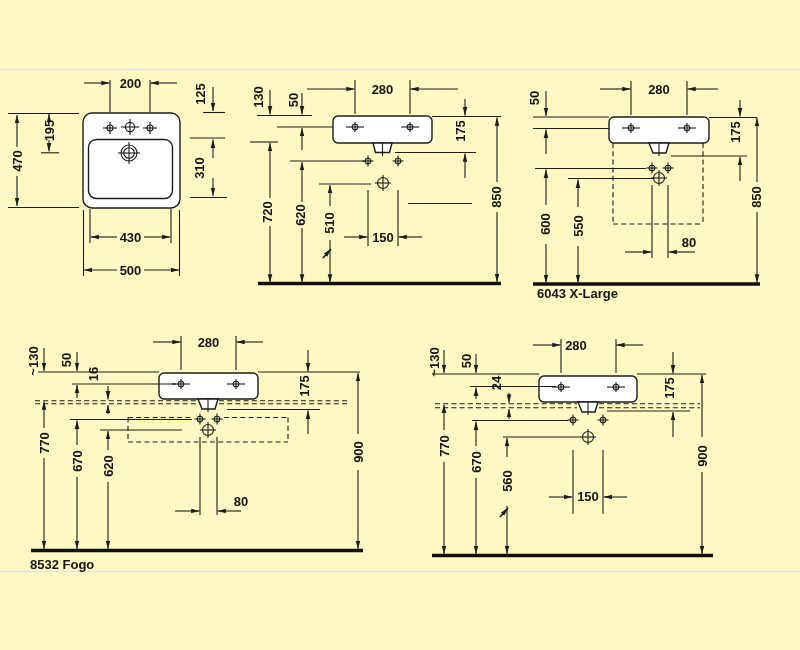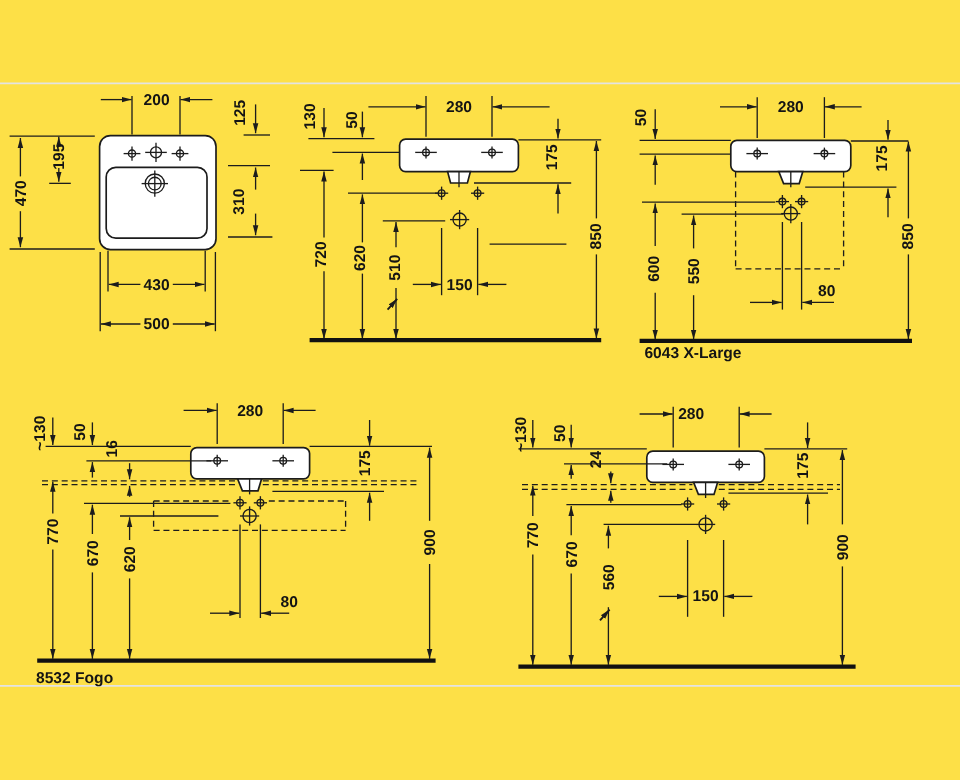--- a/index.html
+++ b/index.html
@@ -1,16 +1,16 @@
 <!DOCTYPE html>
 <html><head>
 <meta charset="utf-8">
 <style>
   html,body{margin:0;padding:0;background:#fff;}
-  #canvas{position:relative;width:800px;height:650px;background:#fde047;overflow:hidden;
+  #canvas{position:relative;width:800px;height:650px;background:#fef9c3;overflow:hidden;
           font-family:"Liberation Sans",sans-serif;}
   svg{display:block}
   .thin{stroke:#1c1c1c;stroke-width:1.1;fill:none;}
   .body{stroke:#1c1c1c;stroke-width:1.4;fill:#ffffff;}
   .ground{stroke:#111;stroke-width:3.5;fill:none;}
   .dash{stroke:#1c1c1c;stroke-width:1.1;fill:none;stroke-dasharray:5 3.2;}
   .faint{stroke:#e3e3e3;stroke-width:1.4;fill:none;}
   text.d{font-family:"Liberation Sans",sans-serif;font-size:13px;font-weight:bold;fill:#141414;}
   text.lbl{font-family:"Liberation Sans",sans-serif;font-size:13px;font-weight:bold;fill:#141414;}
 </style>

